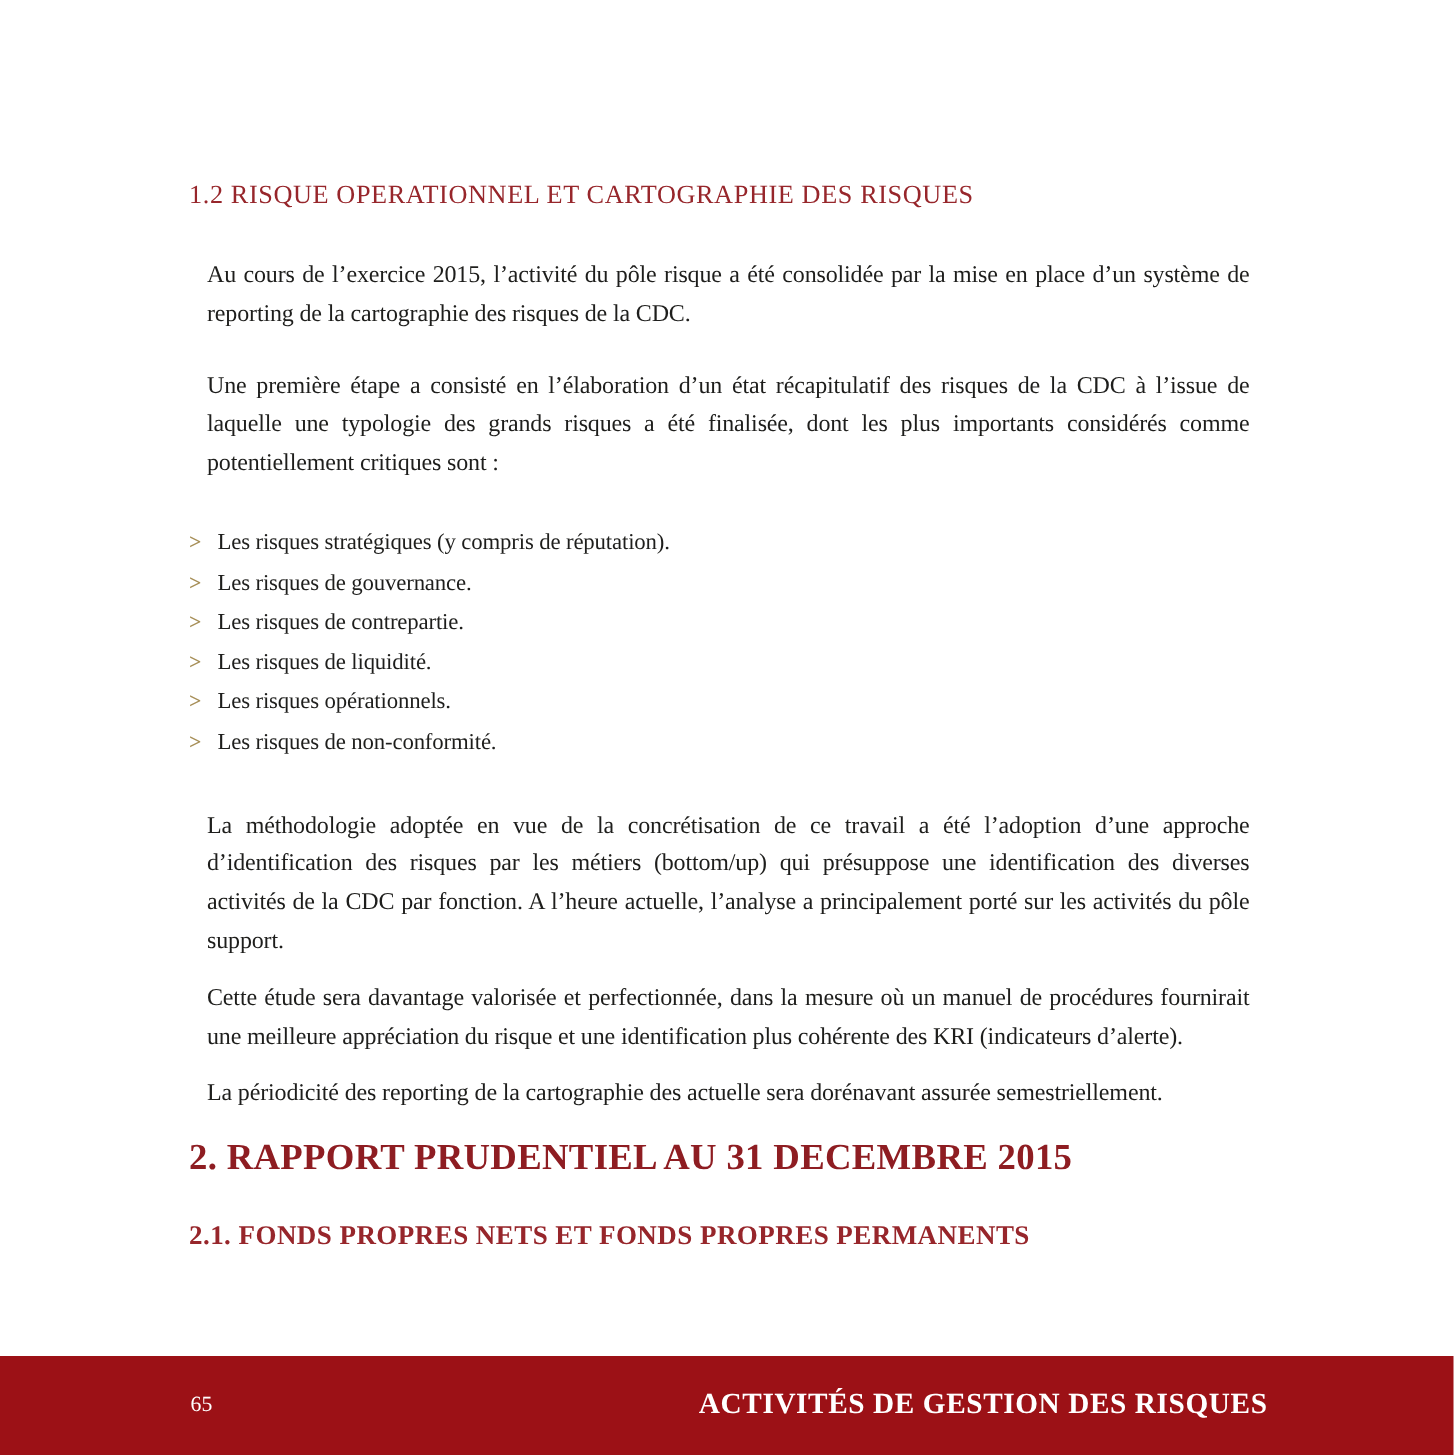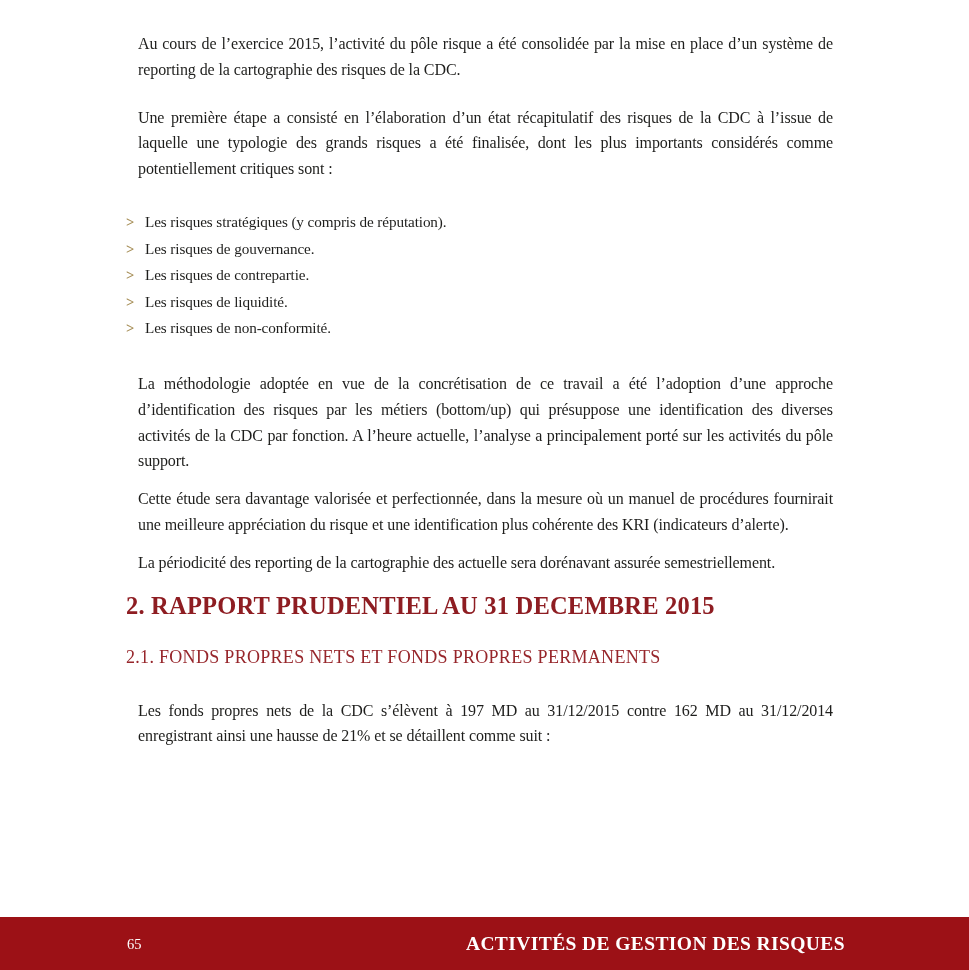--- a/index.html
+++ b/index.html
@@ -25,21 +25,21 @@
     margin: 0;
     padding-top: 119px;
     font-size: 17.5px;
     font-weight: normal;
     letter-spacing: 0.4px;
     color: #97262b;
   }
   .h-sub2 {
     margin: 27px 0 0 0;
     font-size: 18px;
-    font-weight: normal;
+    font-weight: bold;
     letter-spacing: 0.3px;
     color: #97262b;
   }
   .h-main {
     margin: 16px 0 0 0;
     font-size: 24.5px;
     font-weight: bold;
     letter-spacing: 0.2px;
     color: #8e1d22;
   }
@@ -69,21 +69,21 @@
     color: #a78f58;
     font-weight: bold;
     font-size: 14.5px;
   }
   .para-block { margin-top: 29px; }
   .footer {
     position: absolute;
     left: 0;
     bottom: 0;
     width: 100%;
-    height: 53px;
+    height: 66px;
     background: #9c1116;
   }
   .page-num {
     position: absolute;
     left: 127px;
     top: 50%;
     transform: translateY(-50%);
     color: #ffffff;
     font-size: 14.5px;
   }
@@ -99,44 +99,45 @@
     white-space: nowrap;
     text-align: right;
   }
 </style>
 </head>
 <body>
 
 <div class="page">
   <main class="content">
 
+    <h2 class="h-sub">1.2 RISQUE OPERATIONNEL ET CARTOGRAPHIE DES RISQUES</h2>
 
     <p class="body gap-lg">Au cours de l’exercice 2015, l’activité du pôle risque a été consolidée par la mise en place d’un système de reporting de la cartographie des risques de la CDC.</p>
 
     <p class="body gap-md">Une première étape a consisté en l’élaboration d’un état récapitulatif des risques de la CDC à l’issue de laquelle une typologie des grands risques a été finalisée, dont les plus importants considérés comme potentiellement critiques sont :</p>
 
     <ul class="risk-list">
       <li><span class="marker">&gt;</span><span>Les risques stratégiques (y compris de réputation).</span></li>
       <li><span class="marker">&gt;</span><span>Les risques de gouvernance.</span></li>
       <li><span class="marker">&gt;</span><span>Les risques de contrepartie.</span></li>
       <li><span class="marker">&gt;</span><span>Les risques de liquidité.</span></li>
+      <li><span class="marker">&gt;</span><span>Les risques opérationnels.</span></li>
       <li><span class="marker">&gt;</span><span>Les risques de non-conformité.</span></li>
     </ul>
 
     <div class="para-block">
       <p class="body">La méthodologie adoptée en vue de la concrétisation de ce travail a été l’adoption d’une approche d’identification des risques par les métiers (bottom/up) qui présuppose une identification des diverses activités de la CDC par fonction. A l’heure actuelle, l’analyse a principalement porté sur les activités du pôle support.</p>
       <p class="body">Cette étude sera davantage valorisée et perfectionnée, dans la mesure où un manuel de procédures fournirait une meilleure appréciation du risque et une identification plus cohérente des KRI (indicateurs d’alerte).</p>
       <p class="body">La périodicité des reporting de la cartographie des actuelle sera dorénavant assurée semestriellement.</p>
     </div>
 
     <h1 class="h-main">2. RAPPORT PRUDENTIEL AU 31 DECEMBRE 2015</h1>
 
     <h3 class="h-sub2">2.1. FONDS PROPRES NETS ET FONDS PROPRES PERMANENTS</h3>
 
-    <p class="body gap-h">Les fonds propres nets de la CDC s’élèvent à 197 MD au 31/12/2015 contre 162 MD au 31/12/2014 enregistrant ainsi une hausse de 21% et se détaillent comme suit :</p>
 
   </main>
 
   <footer class="footer">
     <span class="page-num">65</span>
     <span class="footer-title">ACTIVITÉS DE GESTION DES RISQUES</span>
   </footer>
 </div>
 
 </body></html>

